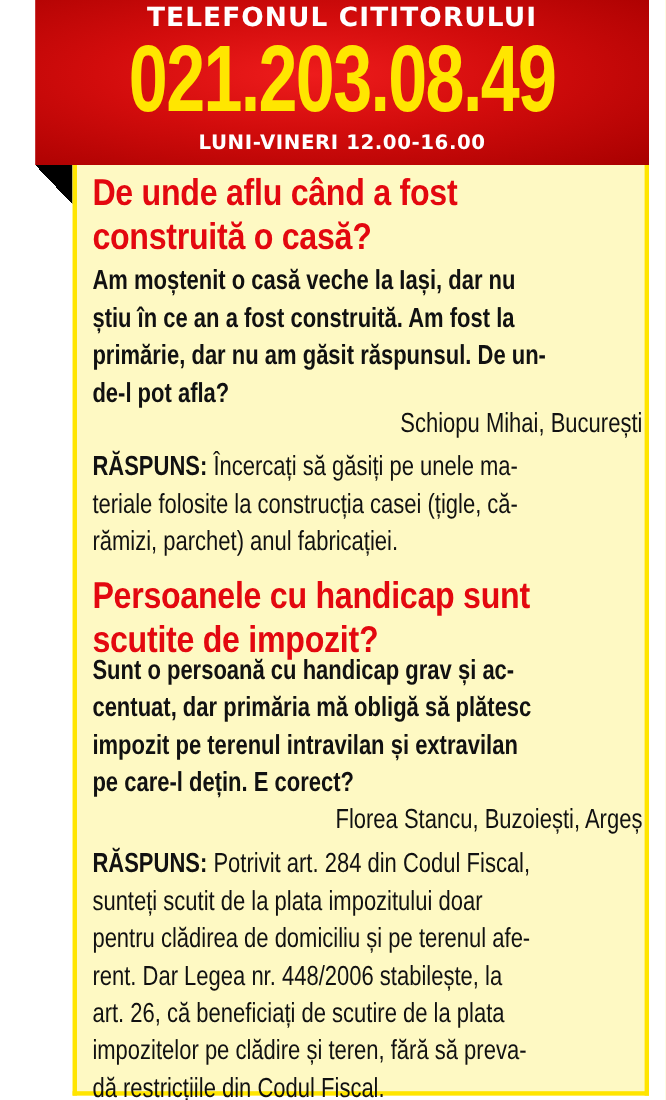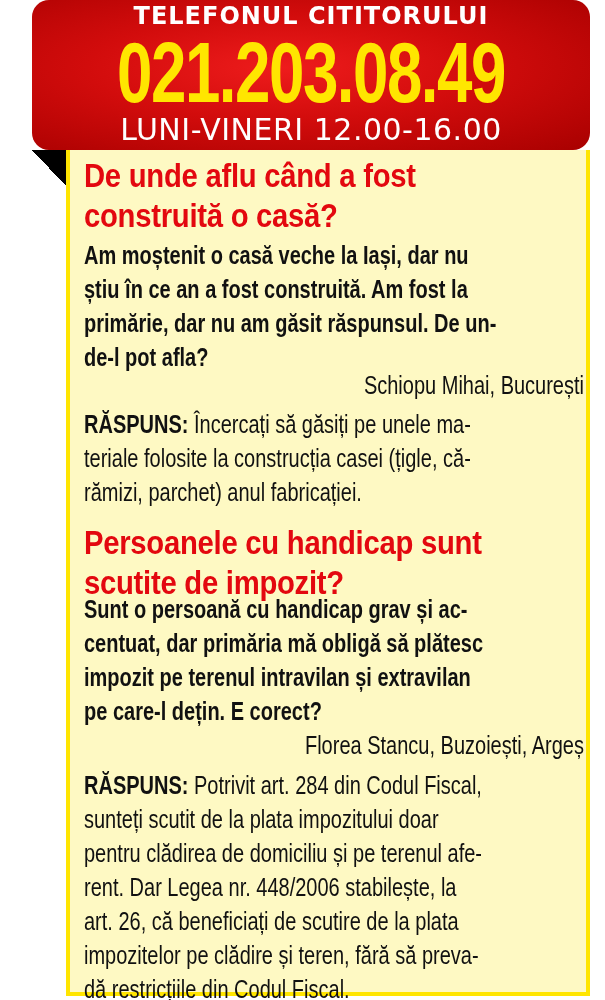--- a/index.html
+++ b/index.html
@@ -1,27 +1,27 @@
 <!DOCTYPE html>
 <html><head>
 <meta charset="utf-8">
 <style>
   html, body { margin:0; padding:0; }
   body { width:605px; height:1000px; background:#ffffff; position:relative; overflow:hidden;
          font-family:"Liberation Sans", sans-serif; }
   .header { position:absolute; left:32px; top:0; width:558px; height:150px;
             background: radial-gradient(ellipse at 45% 45%, #ee1c1c 0%, #d20c0c 45%, #a80000 100%);
-            text-align:center;border-radius:17px; }
+            text-align:center; }
   .h-label { position:absolute; left:0; right:0; top:2px; color:#ffffff; font-weight:bold;
              font-size:24px; letter-spacing:1px; line-height:28px; font-family:"DejaVu Sans", sans-serif; }
   .h-phone { position:absolute; left:0; right:0; top:22px; color:#ffe600; font-weight:bold;
              font-size:86px; line-height:100px; letter-spacing:-2px;
              transform:scaleX(0.74); transform-origin:center; font-family:"Liberation Sans", sans-serif; }
-  .h-hours { position:absolute; left:0; right:0; top:114px; color:#ffffff; font-weight:normal;
-             font-size:30px; line-height:32px; letter-spacing:0.5px; font-family:"DejaVu Sans", sans-serif; }
+  .h-hours { position:absolute; left:0; right:0; top:114px; color:#ffffff; font-weight:bold;
+             font-size:18px; line-height:32px; letter-spacing:0.5px; font-family:"DejaVu Sans", sans-serif; }
   .fold-inner { position:absolute; left:32px; top:150px; width:34px; height:36px;
                 background:linear-gradient(to bottom left, #000 50%, transparent 50%); }
   .box { position:absolute; left:66px; top:150px; width:516px; height:842px;
          background:#fef9c3; border:4px solid #ffe500; border-top:none; }
   .content { position:absolute; left:14px; top:0; width:500px; }
   .title { color:#e3080f; font-weight:bold; font-size:34px; line-height:40px; margin:0;
            transform:scaleX(0.86); transform-origin:left; width:580px; letter-spacing:-0.3px; }
   .question { color:#111111; font-weight:bold; font-size:25px; line-height:34px; margin:0;
               transform:scaleX(0.8); transform-origin:left; width:628px; }
   .signature { color:#111111; font-size:25px; line-height:34px; text-align:right; margin:0;

